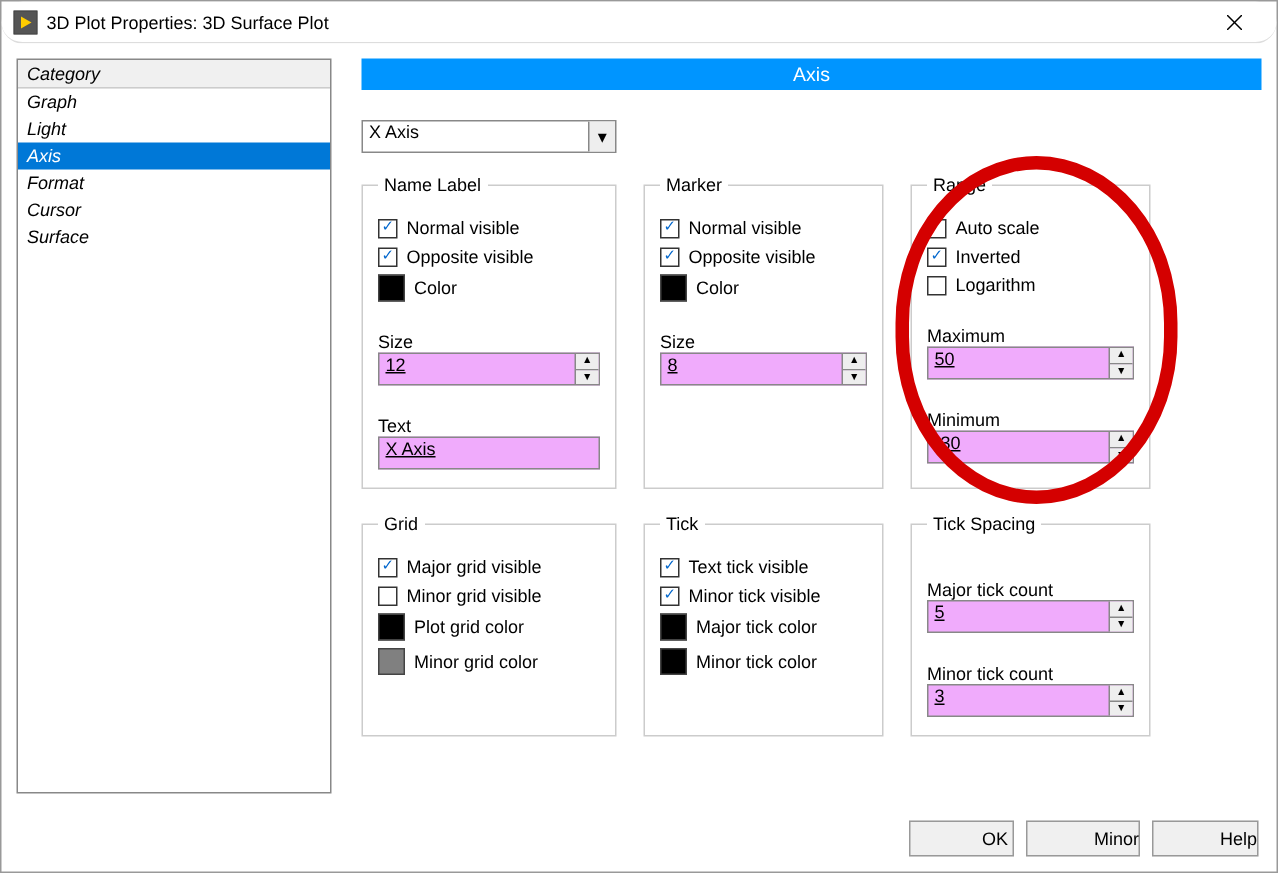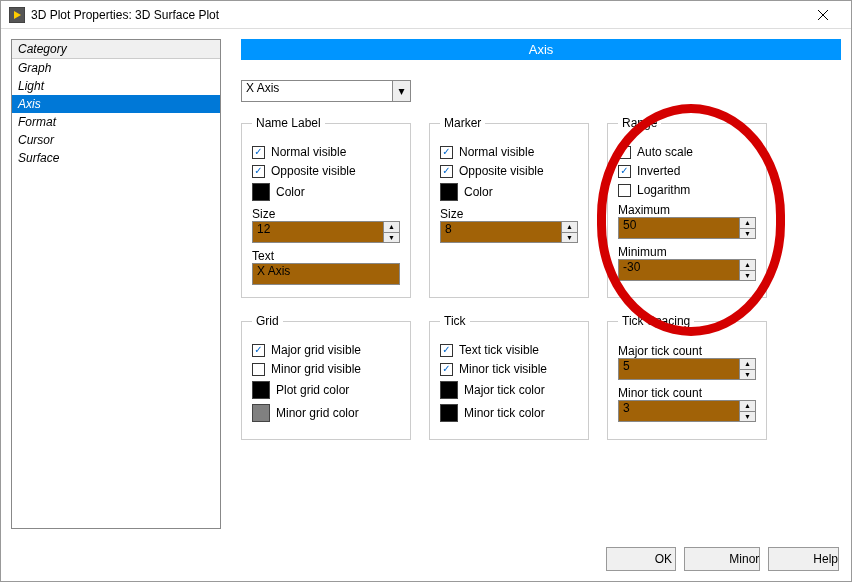--- a/index.html
+++ b/index.html
@@ -13,20 +13,21 @@
   border: 1px solid #999;
 }
 .titlebar {
   display: flex;
   align-items: center;
   justify-content: space-between;
   height: 28px;
   padding: 0 8px;
   background: #fff;
   border-bottom: 1px solid #ddd;
+  border-radius: 14px;
 }
 .titlebar-left { display: flex; align-items: center; gap: 6px; }
 .app-icon {
   width: 16px; height: 16px;
   display: inline-block;
 }
 .title-text { font-size: 12px; }
 .close-btn {
   width: 40px; height: 28px;
   display: flex; align-items: center; justify-content: center;
@@ -122,31 +123,32 @@
   font-size: 10px;
   line-height: 1;
   color: #0066cc;
 }
 .chk.checked::after { content: "✓"; }
 .color-swatch {
   width: 18px; height: 18px;
   border: 1px solid #444;
   display: inline-block;
 }
-.field-label { margin-top: 6px; }
+.field-label { margin-top: 20px; }
 .num-input, .text-input {
   width: 100%;
   height: 22px;
   border: 1px solid #888;
   padding: 0 4px;
   font-family: inherit;
   font-size: 12px;
   position: relative;
   display: inline-block;
-  background: #a16207;
+  background: #f0abfc;
+  text-decoration: underline;
 }
 .spin {
   position: absolute;
   right: 0; top: 0;
   width: 16px; height: 100%;
   border-left: 1px solid #888;
   display: flex; flex-direction: column;
 }
 .spin span {
   flex: 1;

